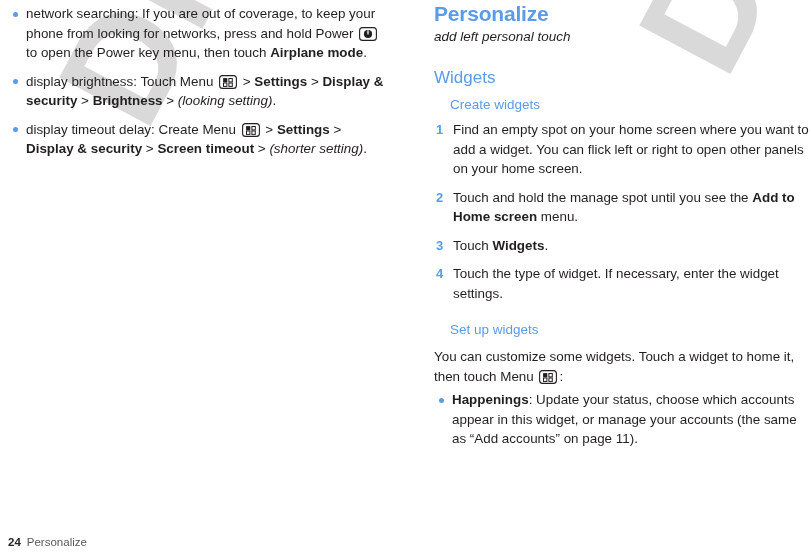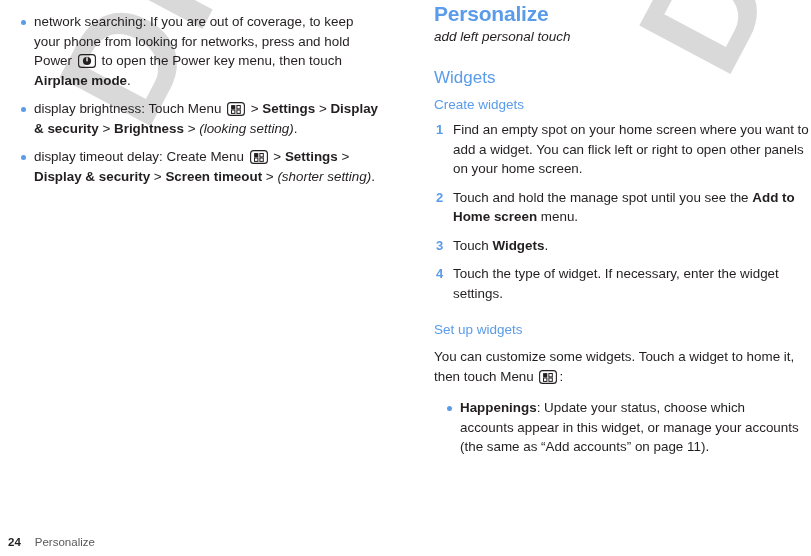--- a/index.html
+++ b/index.html
@@ -89,37 +89,37 @@
     font-size: 17px;
     font-weight: 400;
     line-height: 21px;
     margin: 22px 0 0 0;
   }
   .sub-head {
     color: #5a9bea;
     font-size: 13.5px;
     font-weight: 400;
     line-height: 18px;
-    margin: 8px 0 0 0;
+    margin: 8px 0 0 16px;
   }
   .sub-head.spaced {
     margin-top: 18px;
   }
 
   
   .para {
     font-size: 13.4px;
     line-height: 19.5px;
     margin: 8px 0 0 0;
   }
 
   
   ul.bullets {
     list-style: none;
-    margin: 12px;
+    margin: 4px;
     padding: 0;
   }
   ul.bullets > li {
     position: relative;
     padding-left: 14px;
     font-size: 13.4px;
     line-height: 19.5px;
     margin-top: 9px;
   }
   ul.bullets > li:first-child {
@@ -173,21 +173,21 @@
   }
   .keyicon svg { display: block; }
 
   
   .footer {
     position: absolute;
     left: 8px;
     bottom: 8px;
     display: flex;
     align-items: baseline;
-    gap: 14px;
+    gap: 6px;
     z-index: 2;
   }
   .footer .pagenum {
     font-size: 11.5px;
     font-weight: 700;
     color: #231f20;
   }
   .footer .footlabel {
     font-size: 11.5px;
     font-weight: 400;

